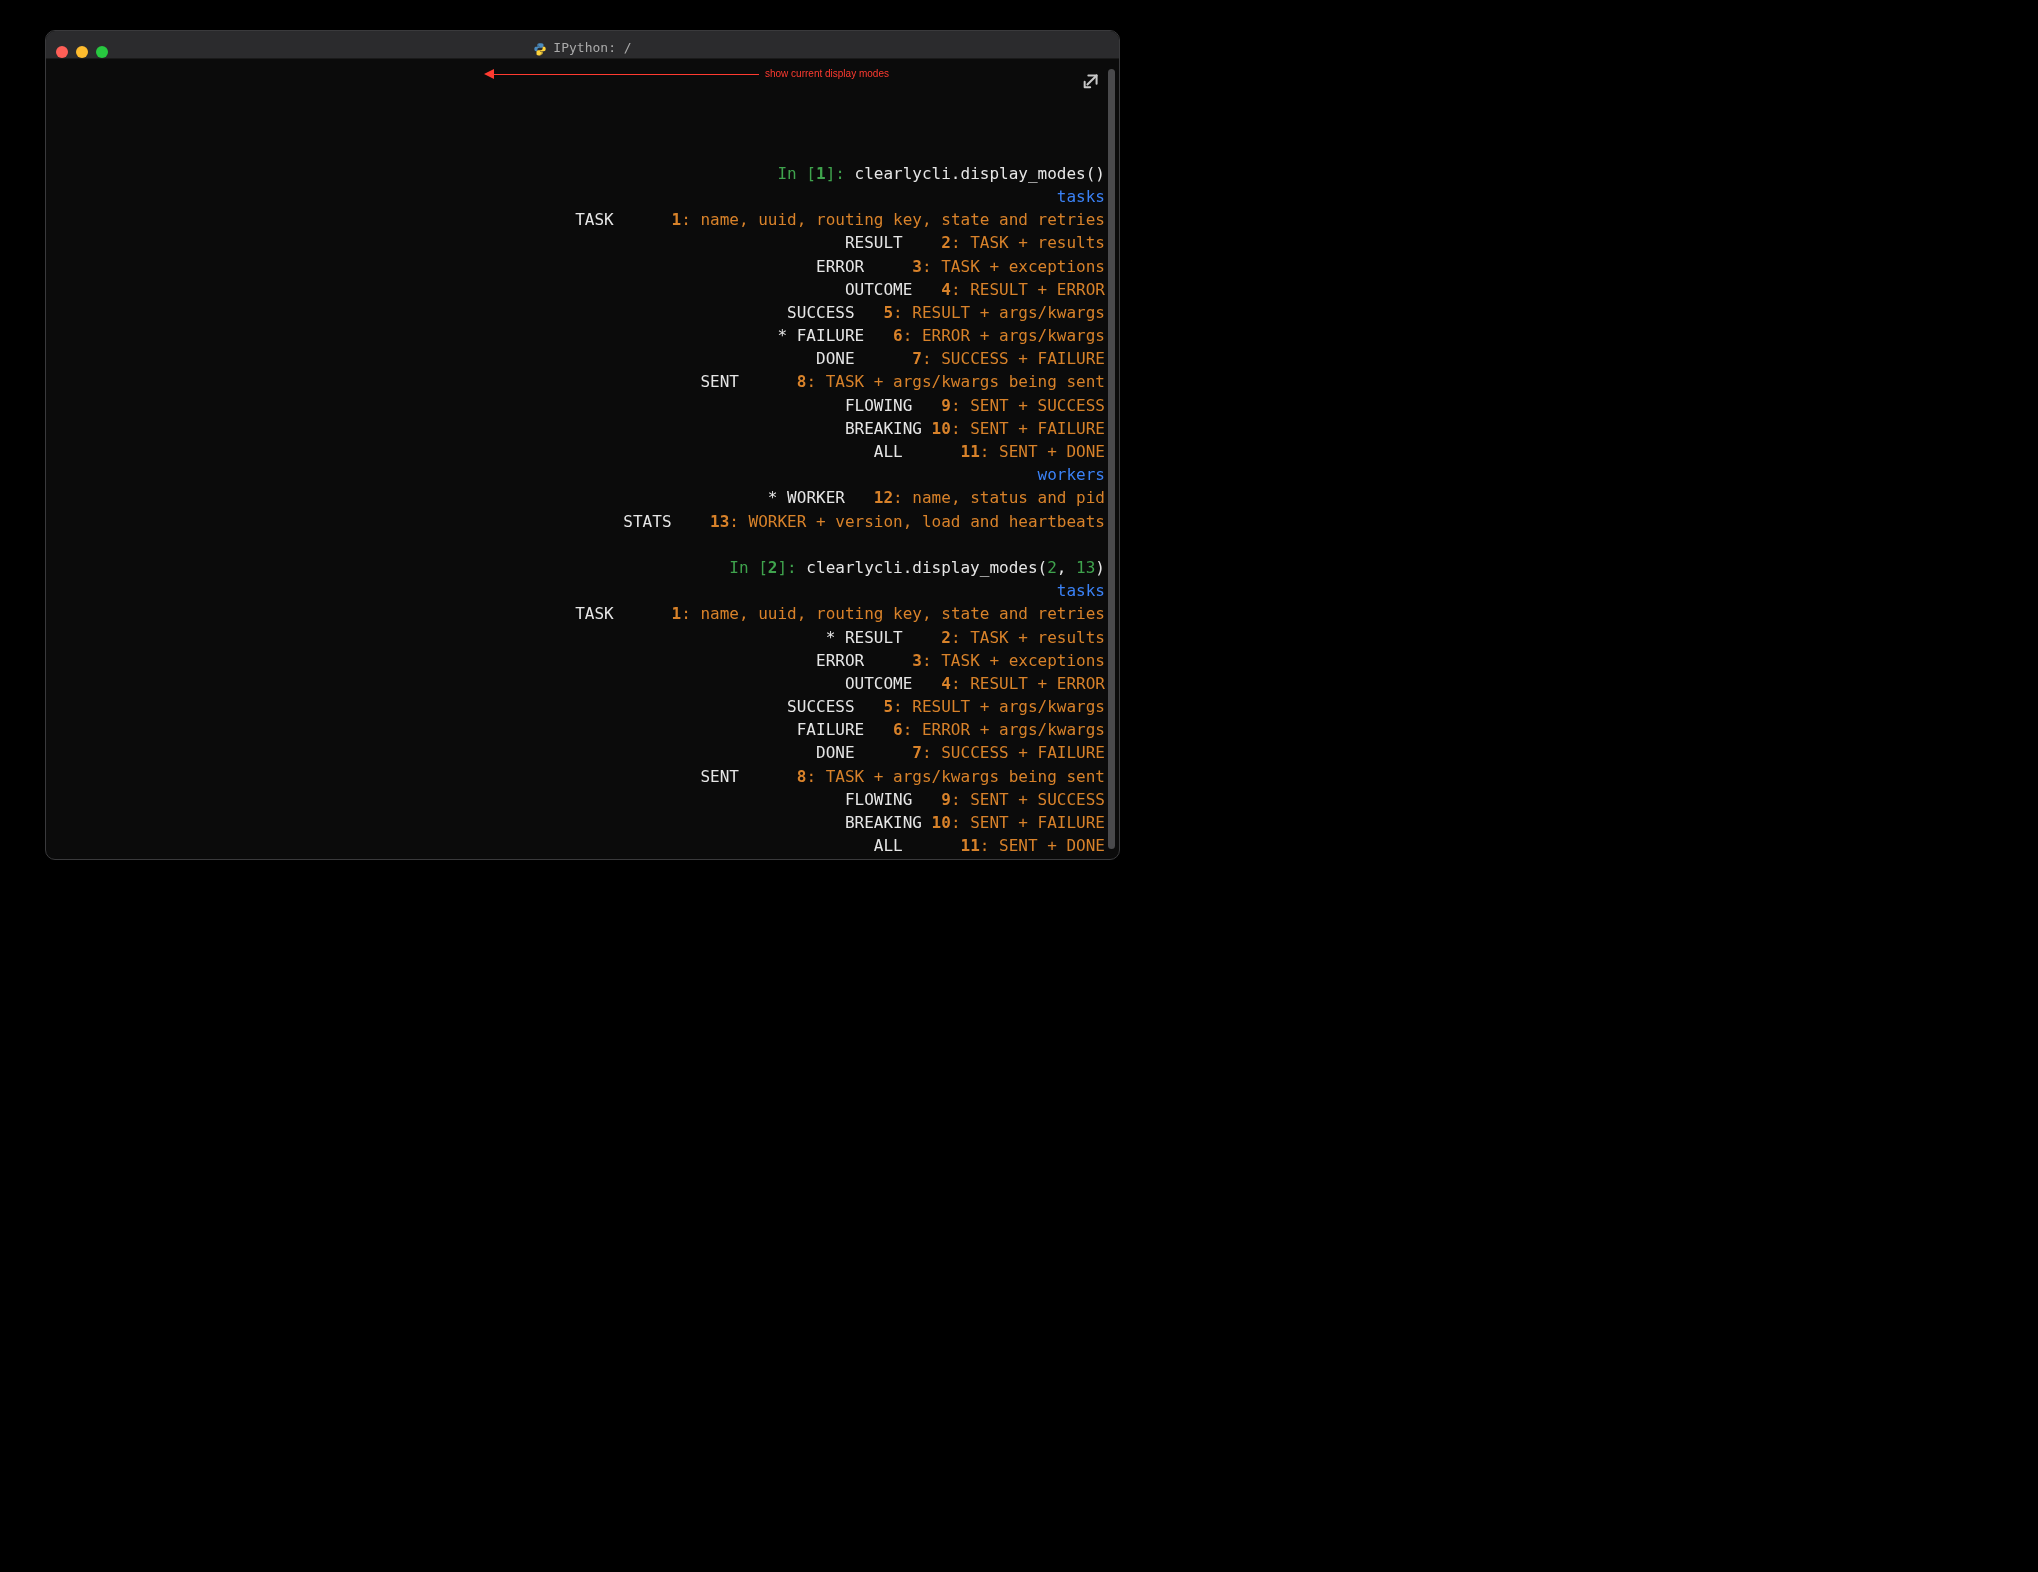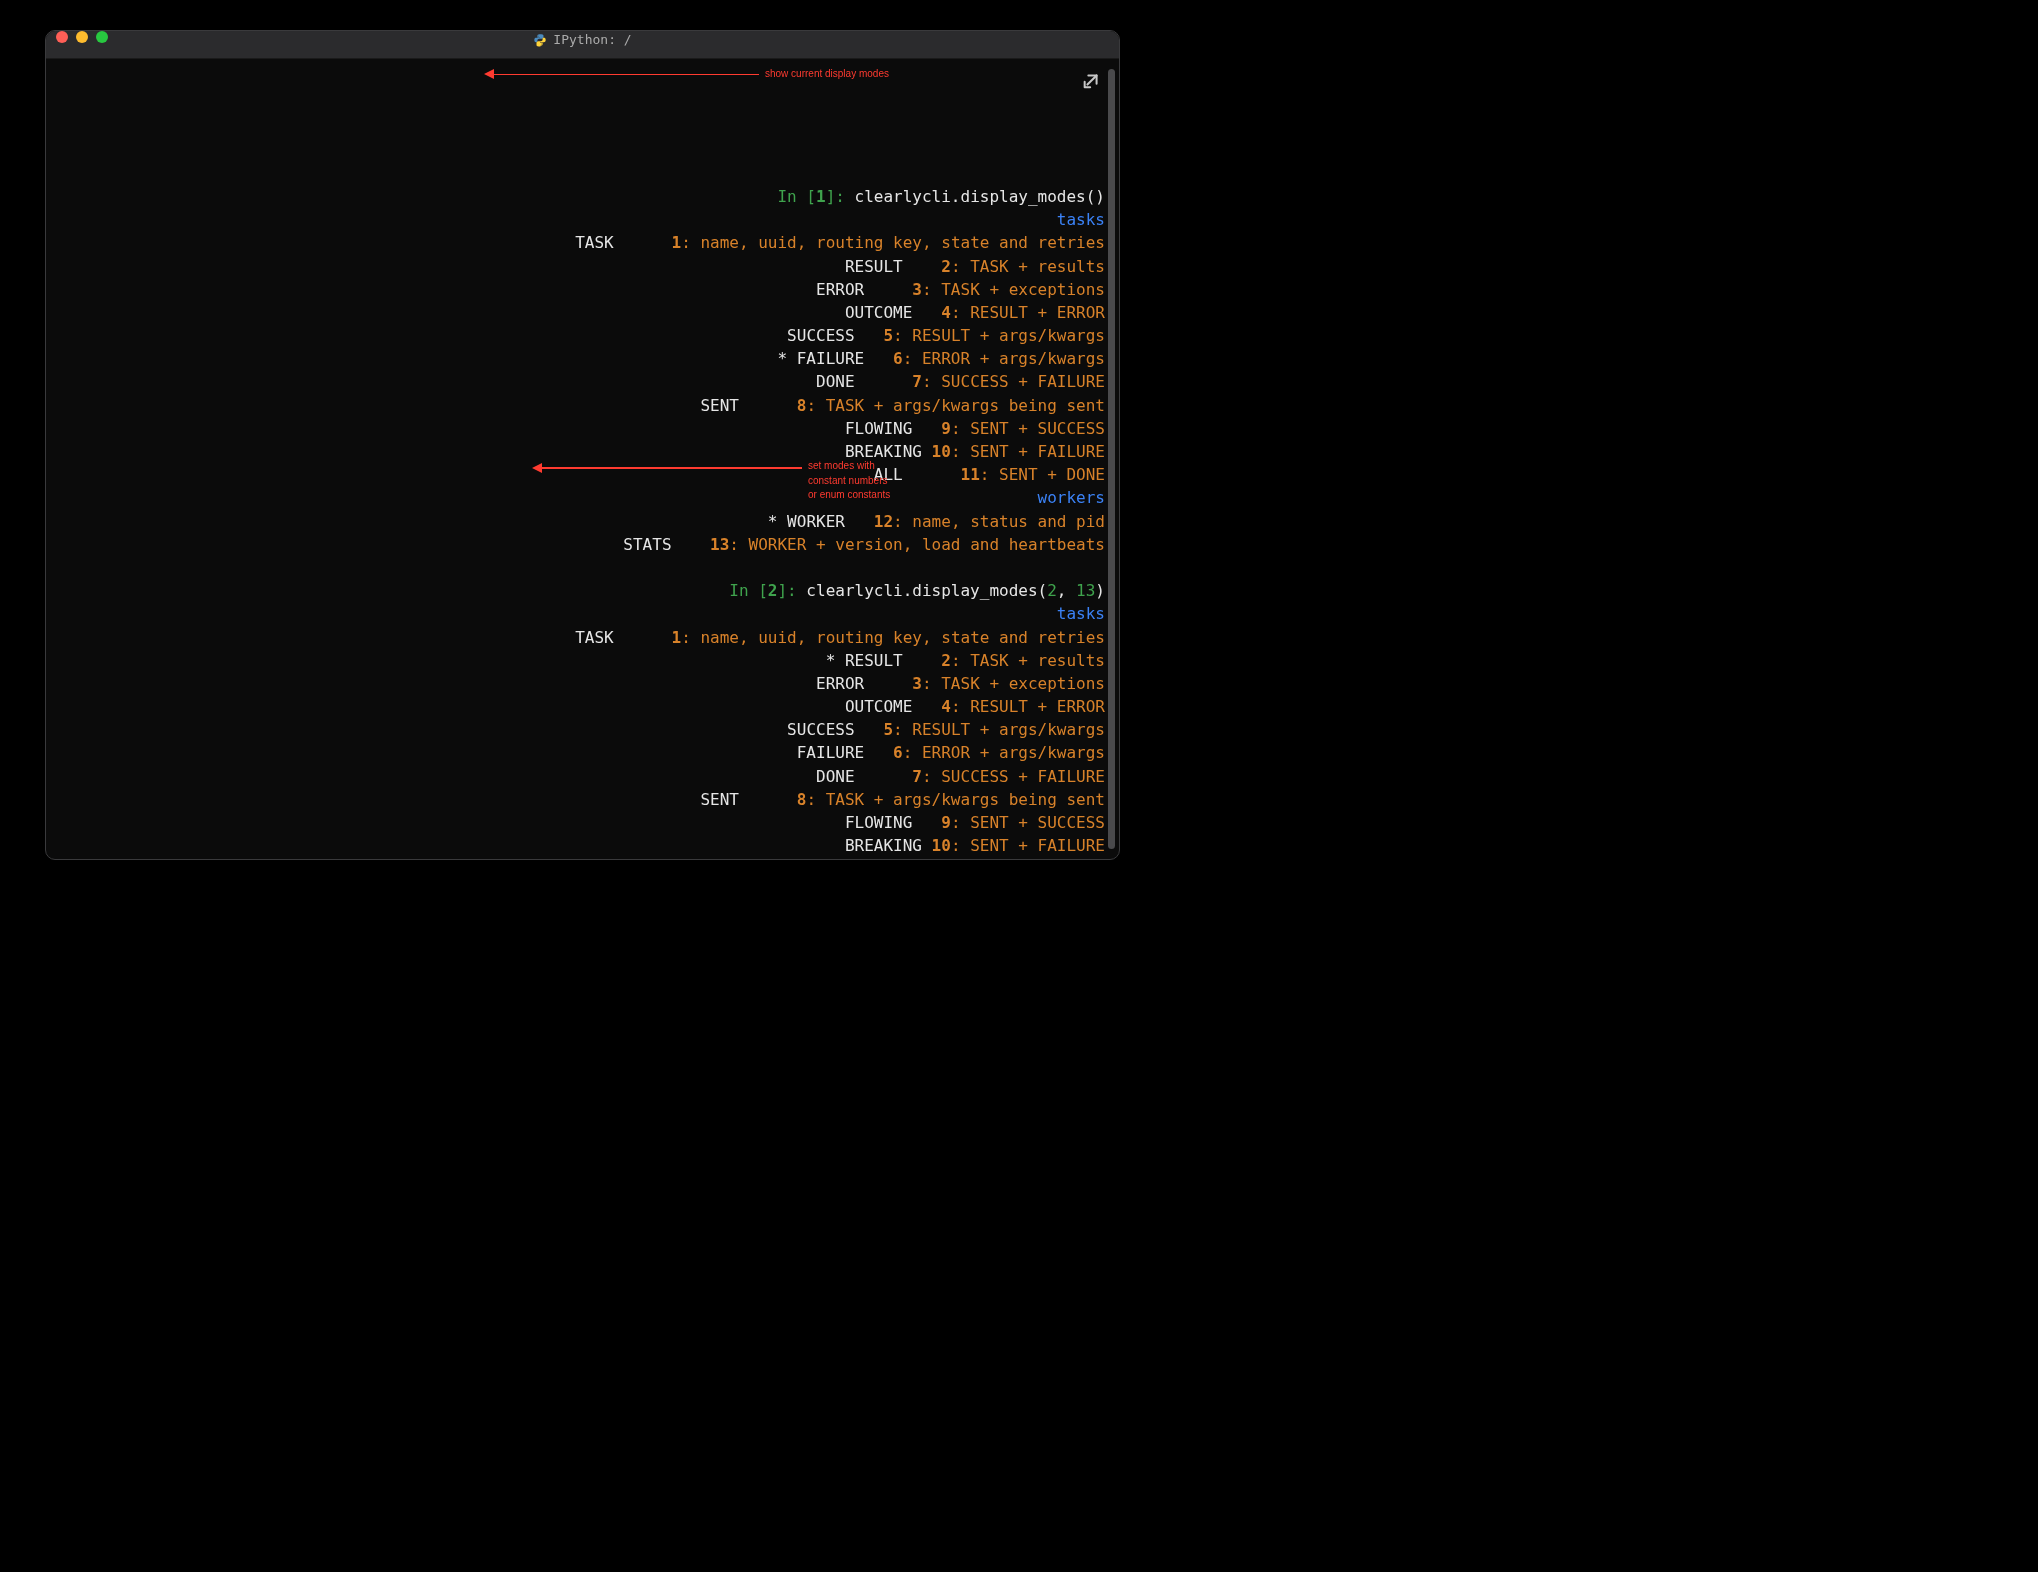--- a/index.html
+++ b/index.html
@@ -18,21 +18,21 @@
       border: 1px solid #3a3a3c;
       border-radius: 10px;
       overflow: hidden;
       box-shadow: 0 0 22px rgba(0,0,0,.7);
       position: relative;
     }
     .titlebar {
       background: #2b2b2d;
       height: 28px;
       display: flex;
-      align-items: flex-start;
+      align-items: flex-end;
       padding: 0 10px;
       position: relative;
       border-bottom: 1px solid #1a1a1a;
     }
     .traffic { display: flex; gap: 8px; }
     .dot { width: 12px; height: 12px; border-radius: 50%; }
     .dot.red { background: #ff5f57; }
     .dot.yellow { background: #febc2e; }
     .dot.green { background: #28c840; }
     .title-center {
@@ -156,22 +156,17 @@
       <path d="M4 14v6h6"></path>
     </svg>
   </div>
 
   <div class="terminal" id="terminal">
     <div class="annot a1">
       <div class="arrow-head"></div>
       <div class="arrow-line"></div>
       <span class="label">show current display modes</span>
     </div>
-    <div class="annot a2">
-      <div class="arrow-head"></div>
-      <div class="arrow-line"></div>
-      <div class="multiline"><span>set modes with</span><br><span>constant numbers</span><br><span>or enum constants</span></div>
-    </div>
     <div class="scrollbar-track">
       <div class="scrollbar-thumb"></div>
     </div>
   <span class="line"><span class="c-green">In [</span><span class="c-bgreen">1</span><span class="c-green">]: </span><span class="c-white">clearlycli.display_modes(</span><span class="c-white">)</span></span><span class="line"><span class="c-blue">tasks</span></span><span class="line"><span class="c-white">   </span><span class="c-white">TASK     </span><span class="c-num"> 1</span><span class="c-orange">: </span><span class="c-orange">name, uuid, routing key, state and retries</span></span><span class="line"><span class="c-white">   </span><span class="c-white">RESULT   </span><span class="c-num"> 2</span><span class="c-orange">: </span><span class="c-orange">TASK + results</span></span><span class="line"><span class="c-white">   </span><span class="c-white">ERROR    </span><span class="c-num"> 3</span><span class="c-orange">: </span><span class="c-orange">TASK + exceptions</span></span><span class="line"><span class="c-white">   </span><span class="c-white">OUTCOME  </span><span class="c-num"> 4</span><span class="c-orange">: </span><span class="c-orange">RESULT + ERROR</span></span><span class="line"><span class="c-white">   </span><span class="c-white">SUCCESS  </span><span class="c-num"> 5</span><span class="c-orange">: </span><span class="c-orange">RESULT + args/kwargs</span></span><span class="line"><span class="c-white"> * </span><span class="c-white">FAILURE  </span><span class="c-num"> 6</span><span class="c-orange">: </span><span class="c-orange">ERROR + args/kwargs</span></span><span class="line"><span class="c-white">   </span><span class="c-white">DONE     </span><span class="c-num"> 7</span><span class="c-orange">: </span><span class="c-orange">SUCCESS + FAILURE</span></span><span class="line"><span class="c-white">   </span><span class="c-white">SENT     </span><span class="c-num"> 8</span><span class="c-orange">: </span><span class="c-orange">TASK + args/kwargs being sent</span></span><span class="line"><span class="c-white">   </span><span class="c-white">FLOWING  </span><span class="c-num"> 9</span><span class="c-orange">: </span><span class="c-orange">SENT + SUCCESS</span></span><span class="line"><span class="c-white">   </span><span class="c-white">BREAKING </span><span class="c-num">10</span><span class="c-orange">: </span><span class="c-orange">SENT + FAILURE</span></span><span class="line"><span class="c-white">   </span><span class="c-white">ALL      </span><span class="c-num">11</span><span class="c-orange">: </span><span class="c-orange">SENT + DONE</span></span><span class="line"><span class="c-blue">workers</span></span><span class="line"><span class="c-white"> * </span><span class="c-white">WORKER   </span><span class="c-num">12</span><span class="c-orange">: </span><span class="c-orange">name, status and pid</span></span><span class="line"><span class="c-white">   </span><span class="c-white">STATS    </span><span class="c-num">13</span><span class="c-orange">: </span><span class="c-orange">WORKER + version, load and heartbeats</span></span><span class="line"><span> </span></span><span class="line"><span class="c-green">In [</span><span class="c-bgreen">2</span><span class="c-green">]: </span><span class="c-white">clearlycli.display_modes(</span><span class="c-arg">2</span><span class="c-comma">, </span><span class="c-arg">13</span><span class="c-white">)</span></span><span class="line"><span class="c-blue">tasks</span></span><span class="line"><span class="c-white">   </span><span class="c-white">TASK     </span><span class="c-num"> 1</span><span class="c-orange">: </span><span class="c-orange">name, uuid, routing key, state and retries</span></span><span class="line"><span class="c-white"> * </span><span class="c-white">RESULT   </span><span class="c-num"> 2</span><span class="c-orange">: </span><span class="c-orange">TASK + results</span></span><span class="line"><span class="c-white">   </span><span class="c-white">ERROR    </span><span class="c-num"> 3</span><span class="c-orange">: </span><span class="c-orange">TASK + exceptions</span></span><span class="line"><span class="c-white">   </span><span class="c-white">OUTCOME  </span><span class="c-num"> 4</span><span class="c-orange">: </span><span class="c-orange">RESULT + ERROR</span></span><span class="line"><span class="c-white">   </span><span class="c-white">SUCCESS  </span><span class="c-num"> 5</span><span class="c-orange">: </span><span class="c-orange">RESULT + args/kwargs</span></span><span class="line"><span class="c-white">   </span><span class="c-white">FAILURE  </span><span class="c-num"> 6</span><span class="c-orange">: </span><span class="c-orange">ERROR + args/kwargs</span></span><span class="line"><span class="c-white">   </span><span class="c-white">DONE     </span><span class="c-num"> 7</span><span class="c-orange">: </span><span class="c-orange">SUCCESS + FAILURE</span></span><span class="line"><span class="c-white">   </span><span class="c-white">SENT     </span><span class="c-num"> 8</span><span class="c-orange">: </span><span class="c-orange">TASK + args/kwargs being sent</span></span><span class="line"><span class="c-white">   </span><span class="c-white">FLOWING  </span><span class="c-num"> 9</span><span class="c-orange">: </span><span class="c-orange">SENT + SUCCESS</span></span><span class="line"><span class="c-white">   </span><span class="c-white">BREAKING </span><span class="c-num">10</span><span class="c-orange">: </span><span class="c-orange">SENT + FAILURE</span></span><span class="line"><span class="c-white">   </span><span class="c-white">ALL      </span><span class="c-num">11</span><span class="c-orange">: </span><span class="c-orange">SENT + DONE</span></span></div>
 </div>
 
 </body></html>

